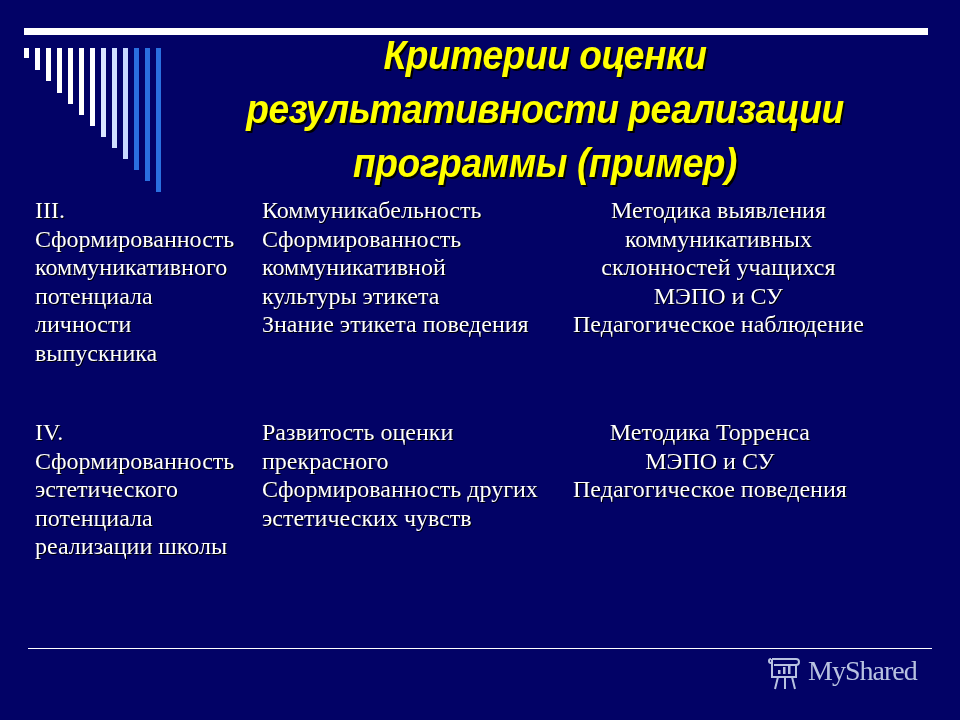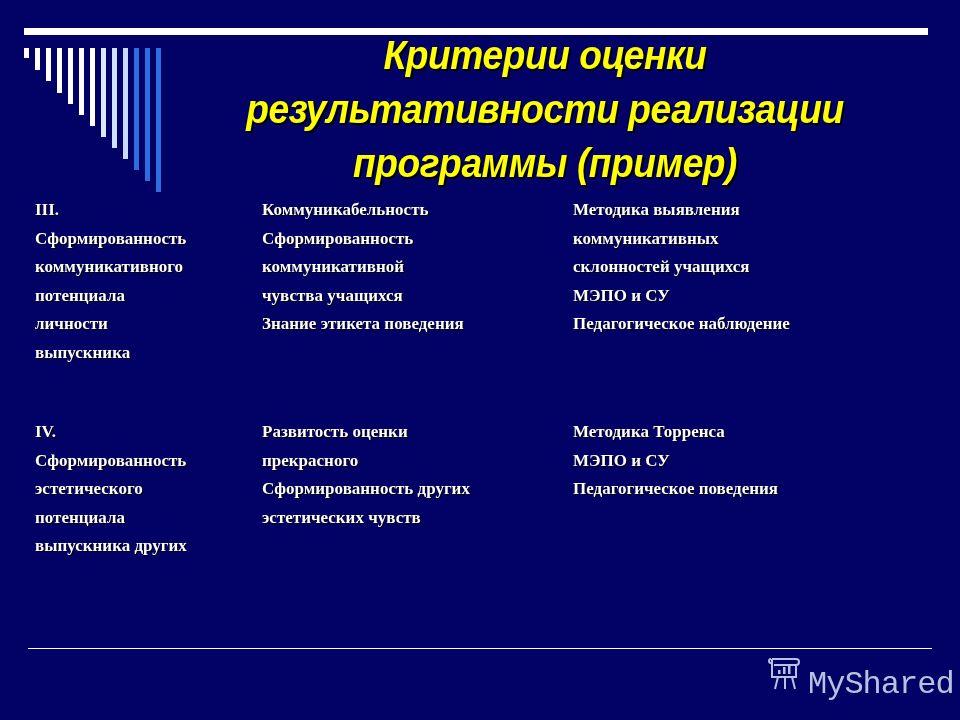--- a/index.html
+++ b/index.html
@@ -23,41 +23,41 @@
       font-weight: bold; font-style: italic;
       font-size: 40px; line-height: 54px;
       color: #ffff00;
       letter-spacing: -0.5px;
       text-shadow: 2px 2px 0 #000000;
       transform: scaleX(0.93);
     }
     .cell {
       position: absolute;
       color: #ffffff;
-      font-weight: bold;
-      font-size: 17px;
+      font-weight: normal;
+      font-size: 24px;
       line-height: 28.5px;
       white-space: pre-line;
       text-shadow: 1px 1px 0 #000000;
     }
     .c1 { left: 35px; }
     .c2 { left: 262px; }
-    .c3 { left: 573px; }
+    .c3 { left: 573px; text-align: center; }
     .r1 { top: 196px; }
     .r2 { top: 418px; }
     .bottom-line {
       position: absolute; left: 28px; top: 648px; width: 904px; height: 1px;
       background: #ffffff;
     }
     .logo {
       position: absolute; left: 768px; top: 655px;
-      display: flex; align-items: flex-end; gap: 6px;
+      display: flex; align-items: flex-start; gap: 6px;
       color: #b8c2e0;
-      font-family: Liberation Mono, monospace;
-      font-size: 32px; letter-spacing: -1px;
+      font-family: Liberation Serif, serif;
+      font-size: 28px; letter-spacing: -1px;
     }
   </style>
 </head>
 <body>
 
 <div class="top-bar"></div>
 
 <div>
   <div class="vbar" style="left:24px;height:10px;"></div>
   <div class="vbar" style="left:35px;height:22px;"></div>
@@ -82,34 +82,34 @@
   <div>
     <div class="cell c1 r1">III.
 Сформированность
 коммуникативного
 потенциала
 личности
 выпускника</div>
     <div class="cell c2 r1">Коммуникабельность
 Сформированность
 коммуникативной
-чувства учащихся
+культуры этикета
 Знание этикета поведения</div>
     <div class="cell c3 r1">Методика выявления
 коммуникативных
 склонностей учащихся
 МЭПО и СУ
 Педагогическое наблюдение</div>
   </div>
   <div>
     <div class="cell c1 r2">IV.
 Сформированность
 эстетического
 потенциала
-выпускника других</div>
+реализации школы</div>
     <div class="cell c2 r2">Развитость оценки
 прекрасного
 Сформированность других
 эстетических чувств</div>
     <div class="cell c3 r2">Методика Торренса
 МЭПО и СУ
 Педагогическое поведения</div>
   </div>
 </div>
 

